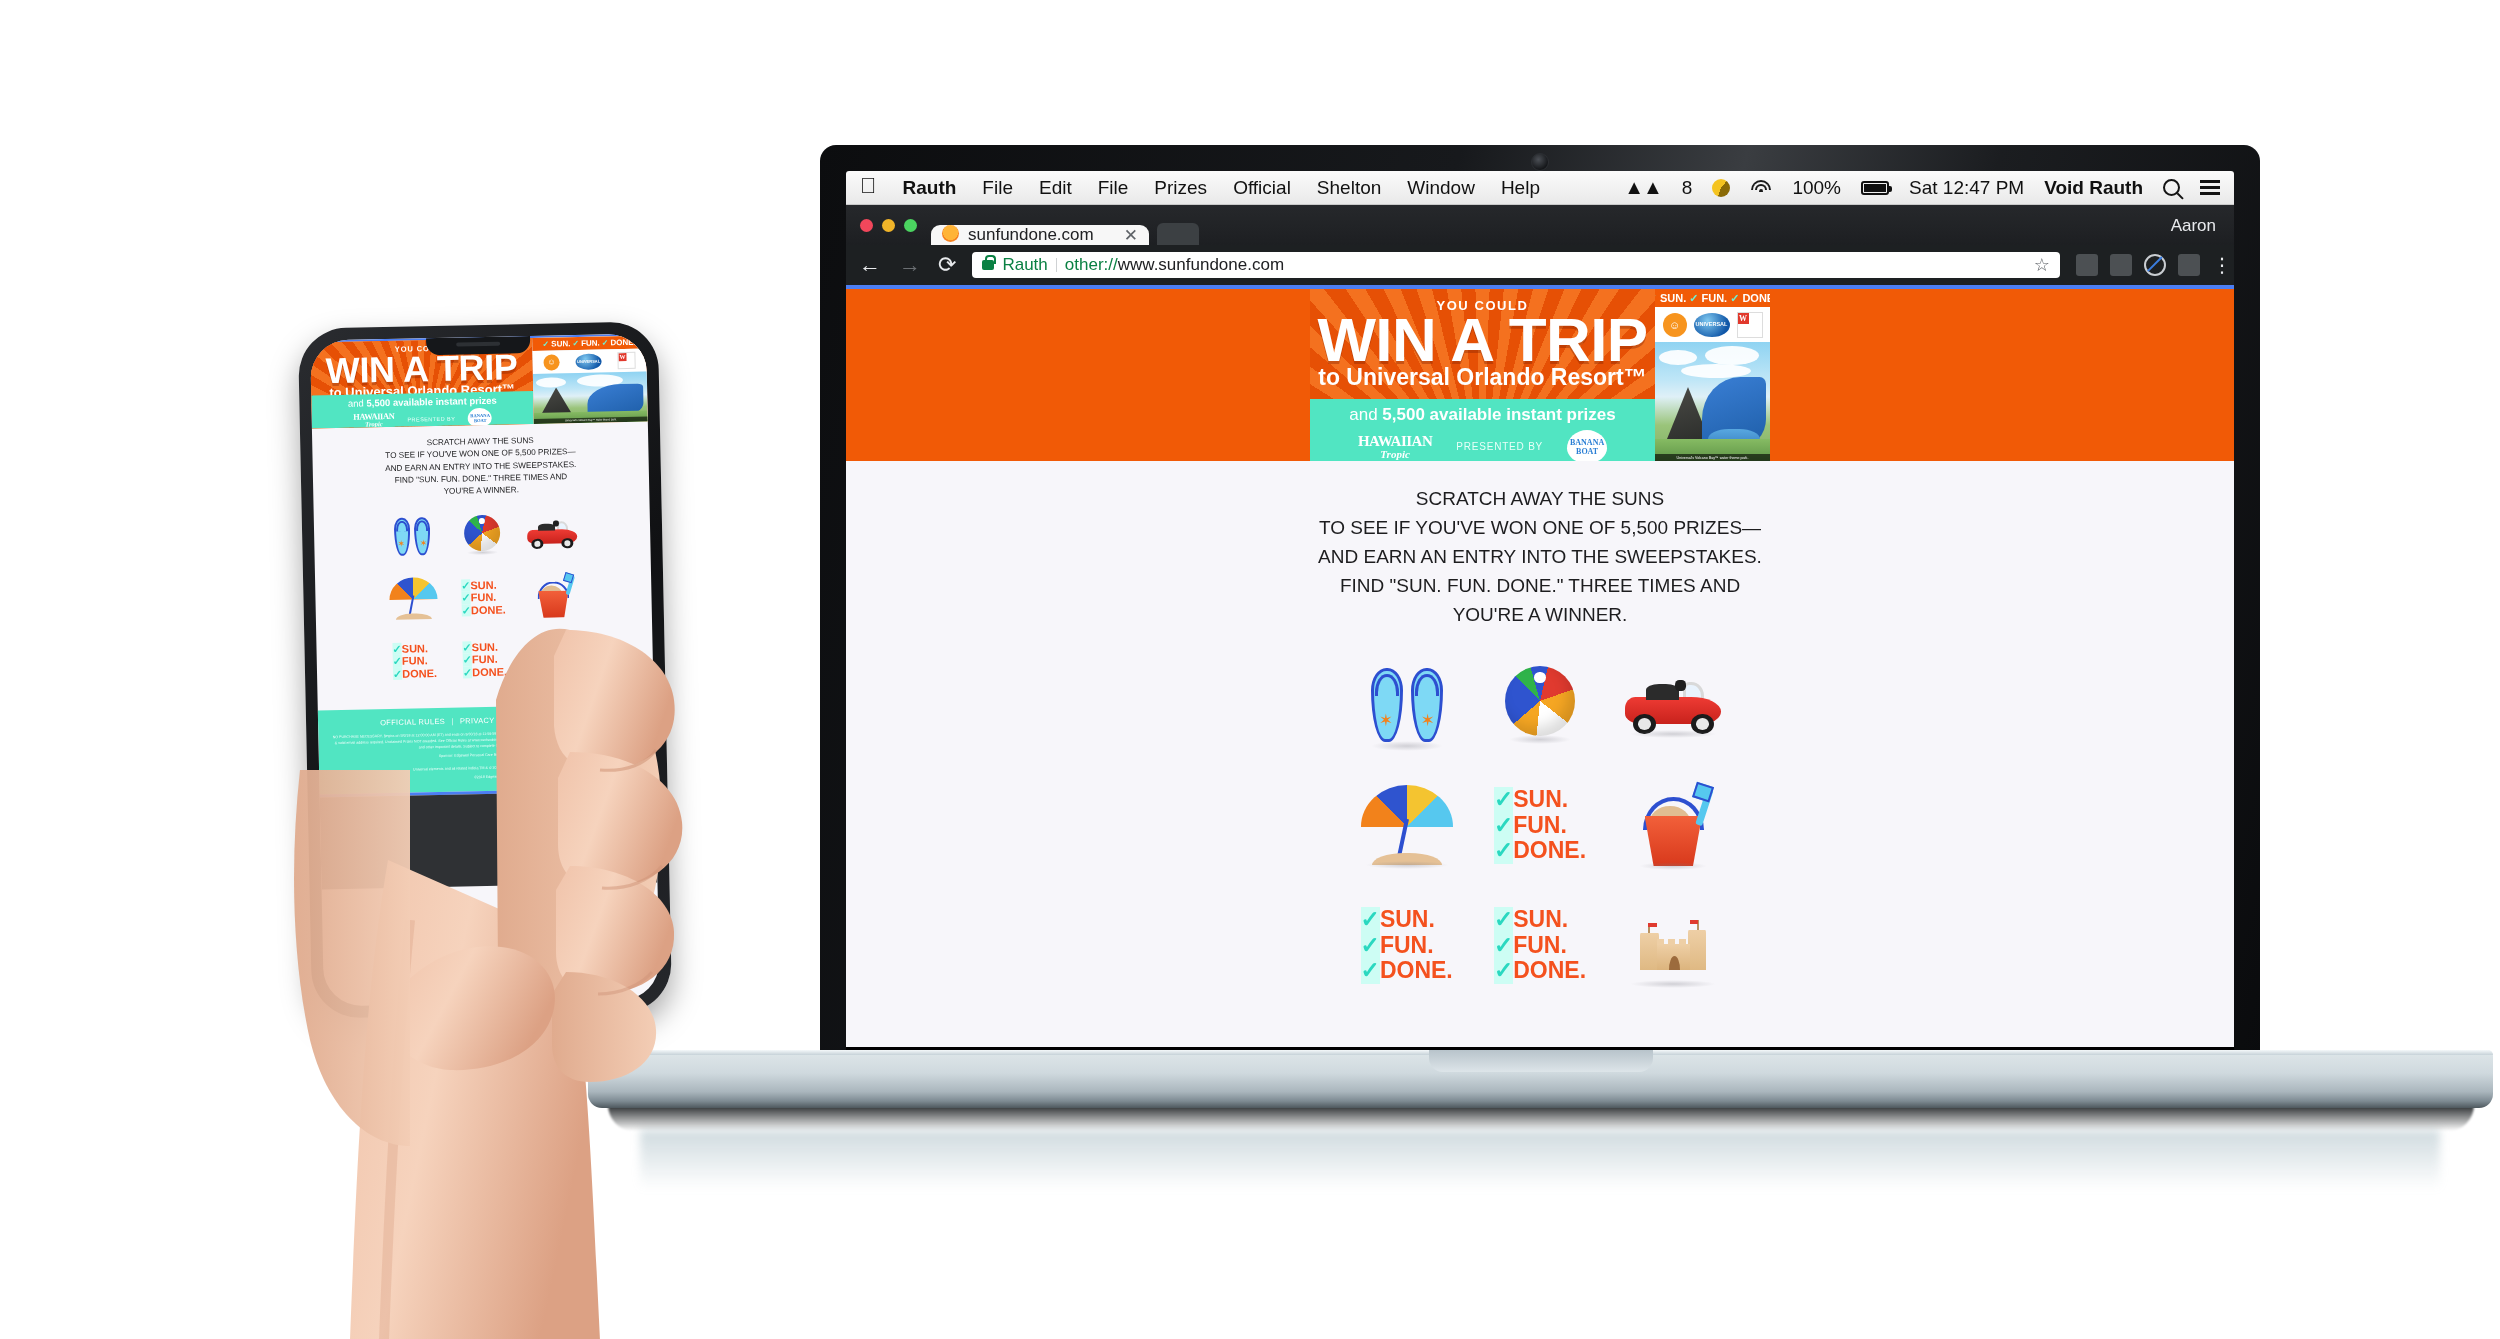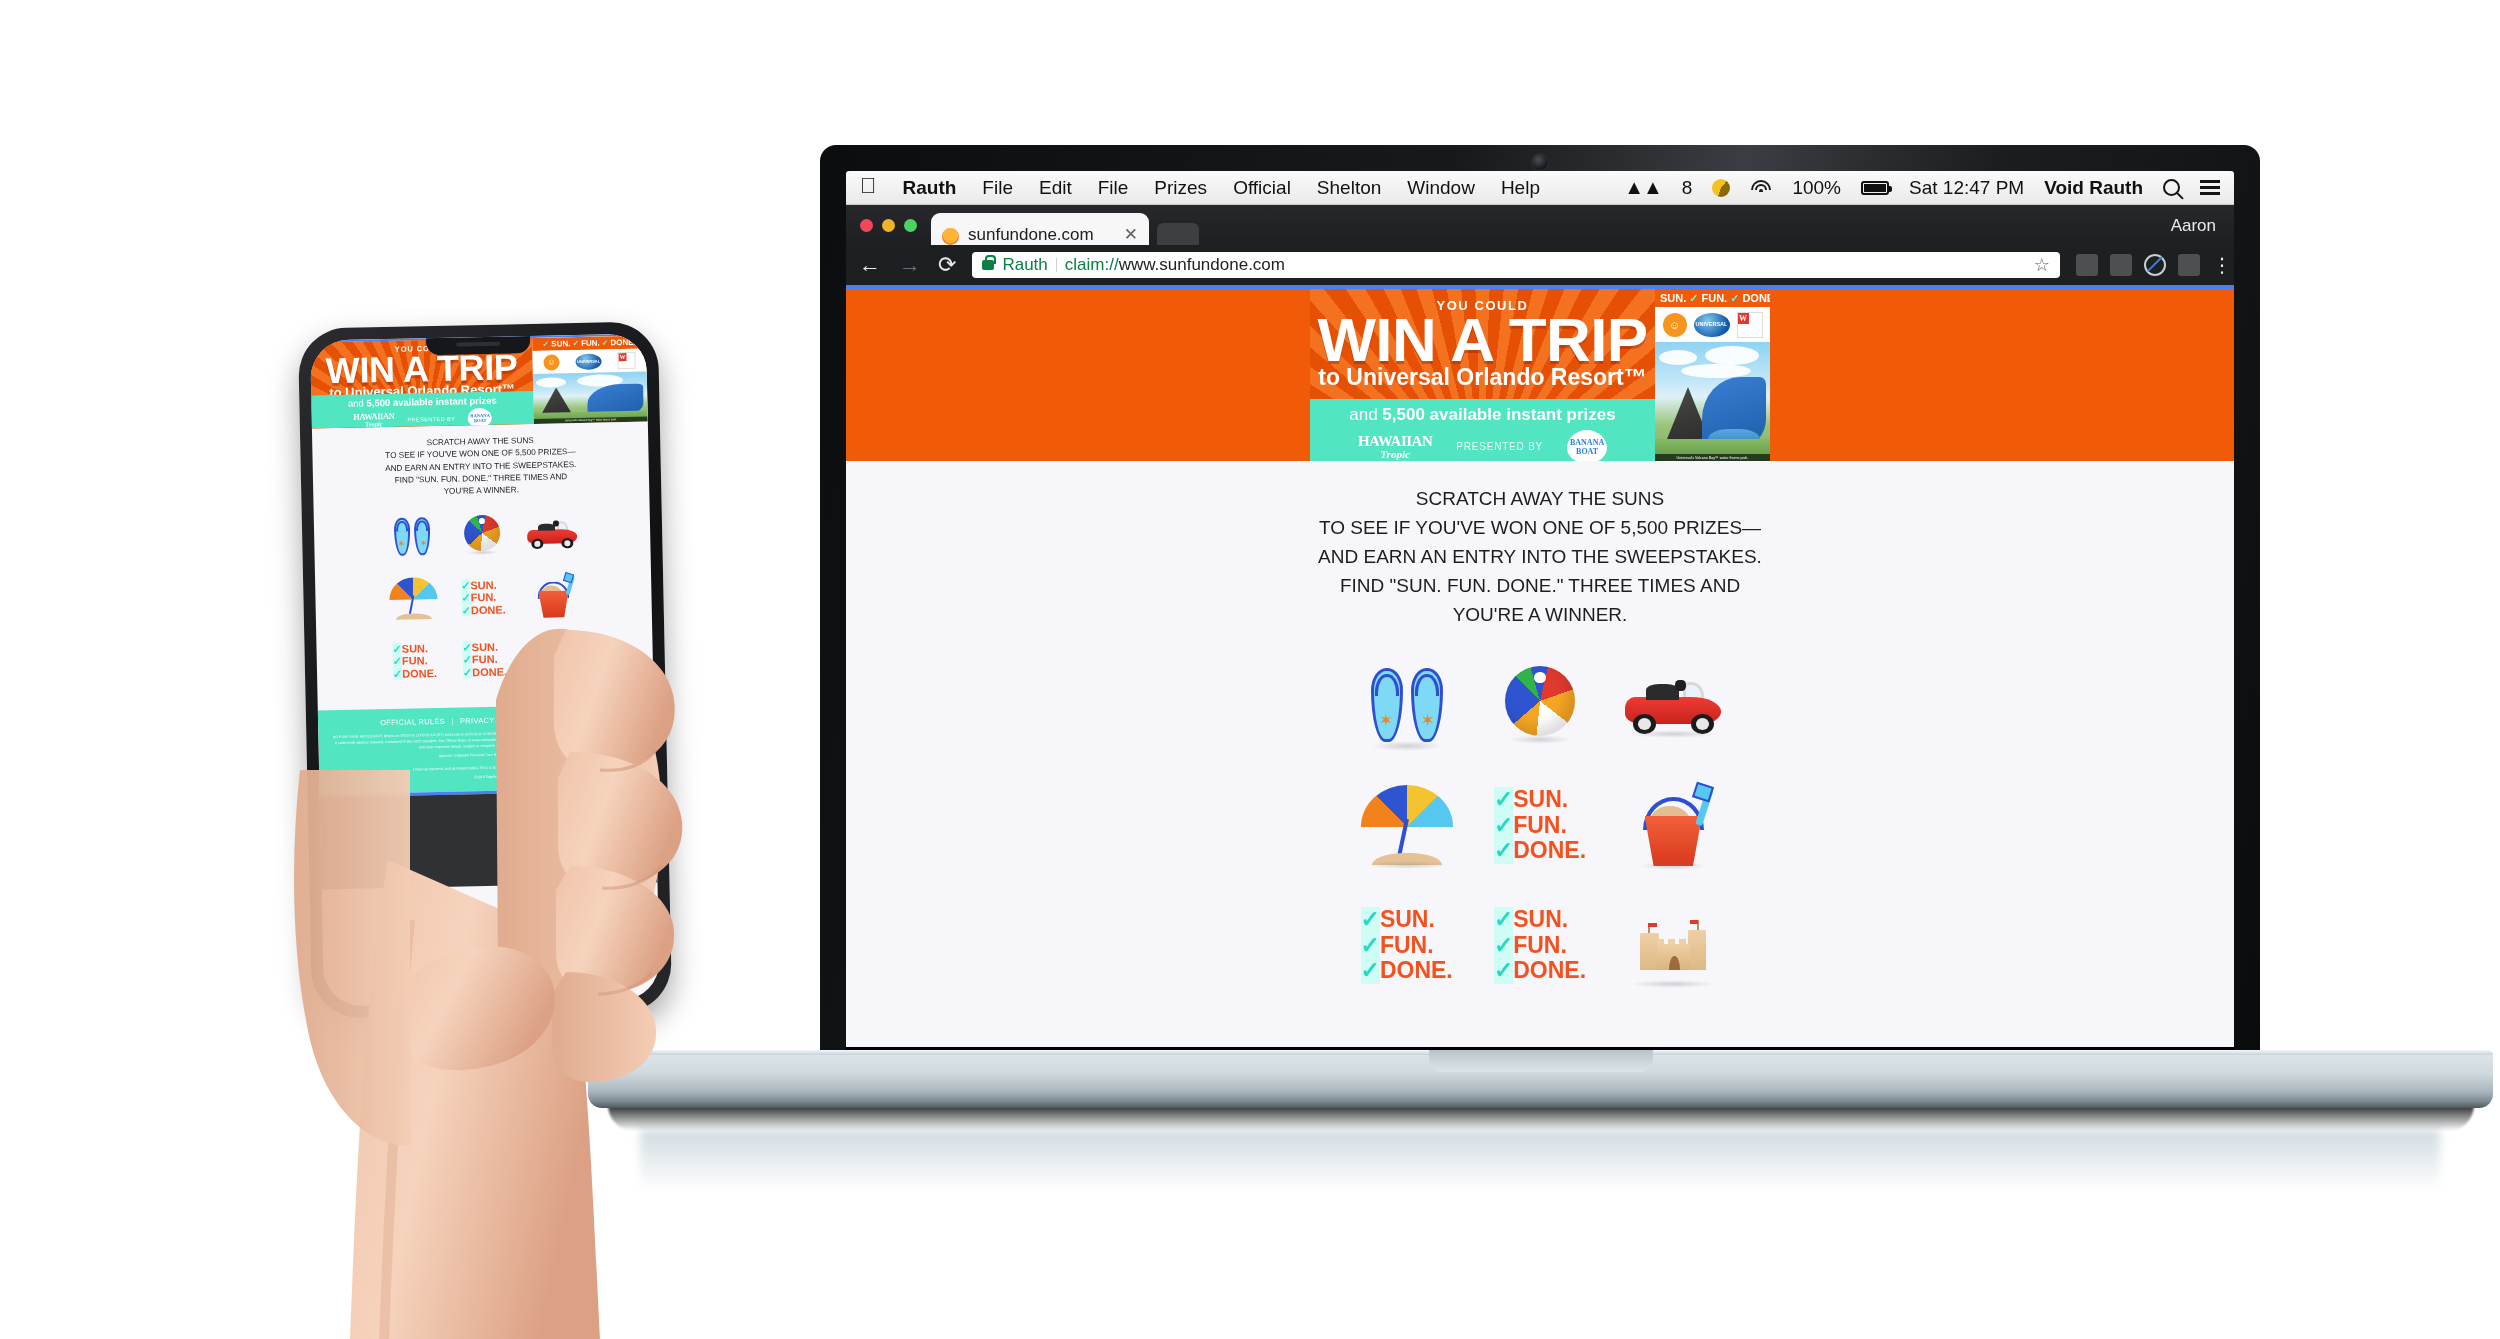--- a/index.html
+++ b/index.html
@@ -65,22 +65,22 @@
   .list-ic { width:20px; display:inline-block;}
   .list-ic i{display:block;height:2.6px;background:#141414;margin:3.4px 0;}
 
   
   .chrome { background:#0f1113; }
   .tabstrip { height:40px; display:flex; align-items:flex-end; padding-left:14px;
     background:linear-gradient(180deg,#26282b,#1d1f22); position:relative;}
   .lights { display:flex; gap:9px; align-items:center; margin-bottom:13px; margin-right:14px;}
   .lights span{ width:13px;height:13px;border-radius:50%; display:block;}
   .l-r{background:#f2475b;} .l-y{background:#f0b429;} .l-g{background:#4bd460;}
-  .tab { height:32px; min-width:218px; background:#f7f7f7; border-radius:9px 9px 0 0;
-    display:flex; align-items:flex-end; gap:9px; padding:0 11px; font-size:17px; color:#202124;}
+  .tab { height:20px; min-width:218px; background:#f7f7f7; border-radius:9px 9px 0 0;
+    display:flex; align-items:flex-start; gap:9px; padding:0 11px; font-size:17px; color:#202124;}
   .tab-fav { width:17px;height:17px;border-radius:50%;
     background:radial-gradient(circle at 50% 45%,#ffb437 0 58%,#f58220 60% 100%); position:relative;}
   .tab-title { flex:1; white-space:nowrap; overflow:hidden; }
   .tab-x { font-size:17px; color:#5f6368; padding-left:4px;}
   .newtab { width:42px;height:22px; background:#3c4043; border-radius:6px 6px 0 0; margin-left:8px; margin-bottom:0;}
   .user-label { position:absolute; right:18px; top:11px; color:#e8eaed; font-size:17px;}
 
   .toolbar { height:40px; background:#1d2022; display:flex; align-items:center; padding:0 12px; gap:16px;}
   .nav-ic { font-size:22px; color:#e8eaed; width:24px; text-align:center;}
   .nav-ic.dim { color:#6b6f73; }
@@ -329,21 +329,21 @@
           </div>
 
           <div class="toolbar">
             <span class="nav-ic">←</span>
             <span class="nav-ic dim">→</span>
             <span class="reload">⟳</span>
             <div class="omnibox">
               <span class="lock"></span>
               <span class="secure-txt">Rauth</span>
               <span class="omni-sep"></span>
-              <span class="omni-url"><span class="sch">claim://</span><span>www.sunfundone.com</span></span>
+              <span class="omni-url"><span class="sch">other://</span><span>www.sunfundone.com</span></span>
               <span class="star">☆</span>
             </div>
             <div class="tb-icons">
               <span class="tb-ic"></span>
               <span class="tb-ic"></span>
               <span class="tb-ic circle"></span>
               <span class="tb-ic"></span>
               <span class="kebab">⋮</span>
             </div>
           </div>

